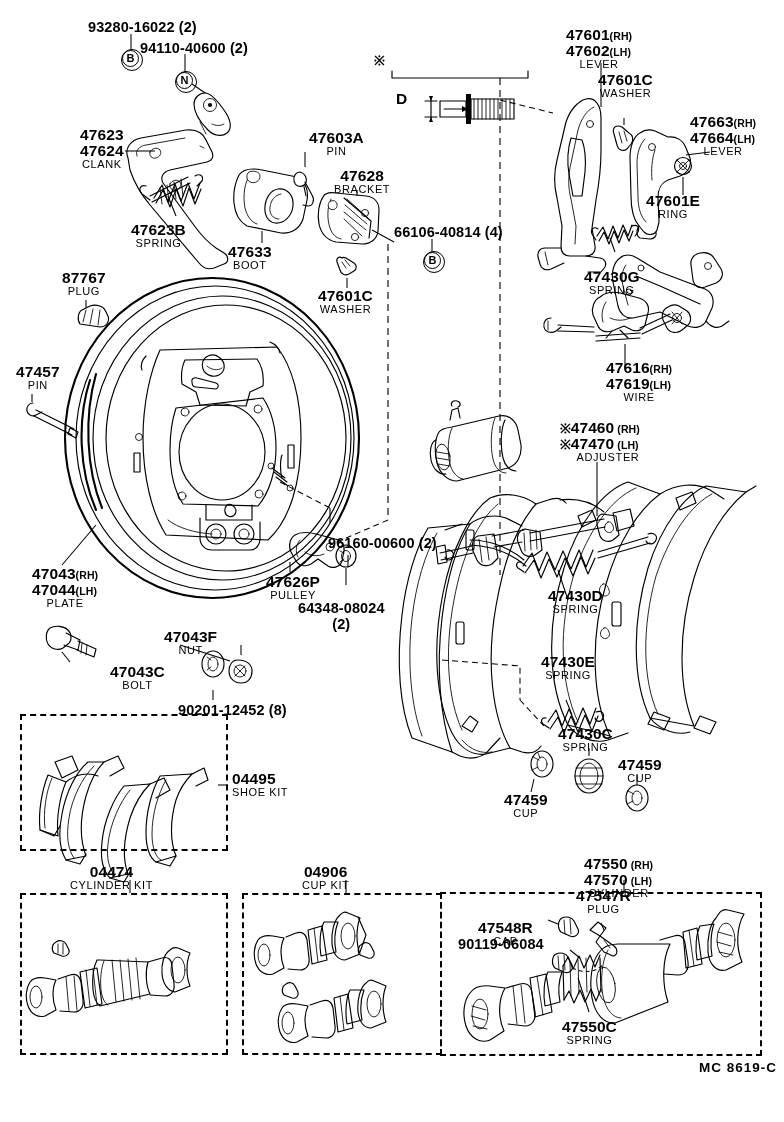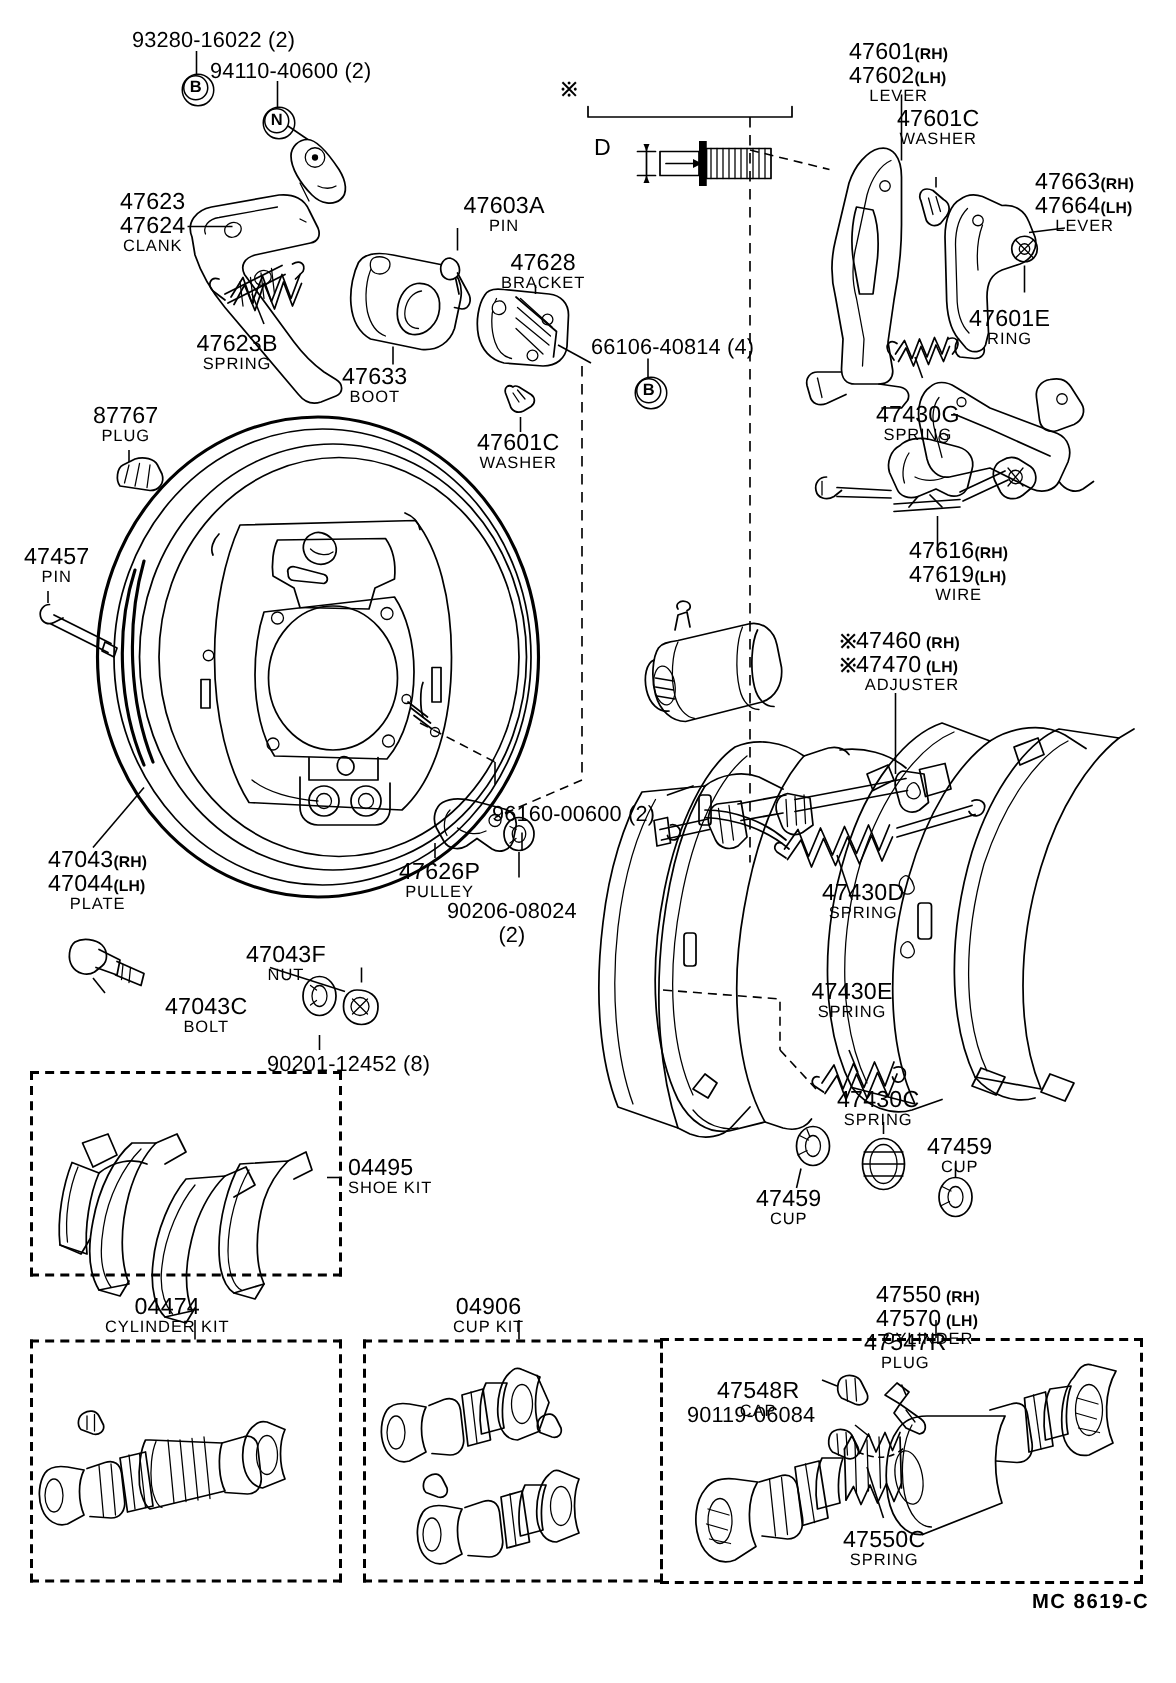--- a/index.html
+++ b/index.html
@@ -27,21 +27,21 @@
   }
   
   .lbl {
     position: absolute;
     line-height: 1.0;
     white-space: nowrap;
     letter-spacing: -0.2px;
   }
   .lbl .num {
     font-size: 15.5px;
-    font-weight: 400;
+    font-weight: 700;
     letter-spacing: 0.1px;
   }
   .lbl .num.sm { font-size: 14.5px; }
   .lbl .sfx {
     font-size: 10.5px;
     font-weight: 700;
     letter-spacing: 0.1px;
   }
   .lbl .desc {
     display: block;
@@ -52,20 +52,21 @@
     text-align: center;
   }
   .lbl .row { display: block; }
   .lbl.c { text-align: center; }
   .lbl .mark { font-size: 13px; font-weight: 700; }
   .footer {
     position: absolute;
     font-size: 13.5px;
     font-weight: 700;
     letter-spacing: 1px;
+    margin-left: 11px;
   }
   
   .balloon {
     position: absolute;
     width: 17px; height: 17px;
     border: 1.6px solid #000;
     border-radius: 50%;
     font-size: 11px;
     font-weight: 700;
     line-height: 14px;
@@ -748,21 +749,21 @@
   <div class="lbl" style="left:178px; top:702px;">
     <span class="row"><span class="num sm">90201-12452</span><span class="num sm"> (8)</span></span>
   </div>
 
   <div class="lbl c" style="left:266px; top:574px;">
     <span class="row"><span class="num">47626P</span></span>
     <span class="desc">PULLEY</span>
   </div>
 
   <div class="lbl c" style="left:298px; top:600px;">
-    <span class="row"><span class="num sm">90206-08024</span></span>
+    <span class="row"><span class="num sm">64348-08024</span></span>
     <span class="row"><span class="num sm">(2)</span></span>
   </div>
 
   <div class="lbl" style="left:328px; top:535px;">
     <span class="row"><span class="num sm">96160-00600</span><span class="num sm"> (2)</span></span>
   </div>
 
   <div class="lbl" style="left:566px; top:27px;">
     <span class="row"><span class="num">47601</span><span class="sfx">(RH)</span></span>
     <span class="row"><span class="num">47602</span><span class="sfx">(LH)</span></span>
@@ -773,21 +774,21 @@
     <span class="row"><span class="num">47601C</span></span>
     <span class="desc">WASHER</span>
   </div>
 
   <div class="lbl" style="left:690px; top:114px;">
     <span class="row"><span class="num">47663</span><span class="sfx">(RH)</span></span>
     <span class="row"><span class="num">47664</span><span class="sfx">(LH)</span></span>
     <span class="desc">LEVER</span>
   </div>
 
-  <div class="lbl c" style="left:646px; top:205px;">
+  <div class="lbl c" style="left:646px; top:193px;">
     <span class="row"><span class="num">47601E</span></span>
     <span class="desc">RING</span>
   </div>
 
   <div class="lbl c" style="left:584px; top:253px;margin-top:16px;">
     <span class="row"><span class="num">47430G</span></span>
     <span class="desc">SPRING</span>
   </div>
 
   <div class="lbl" style="left:606px; top:360px;">

